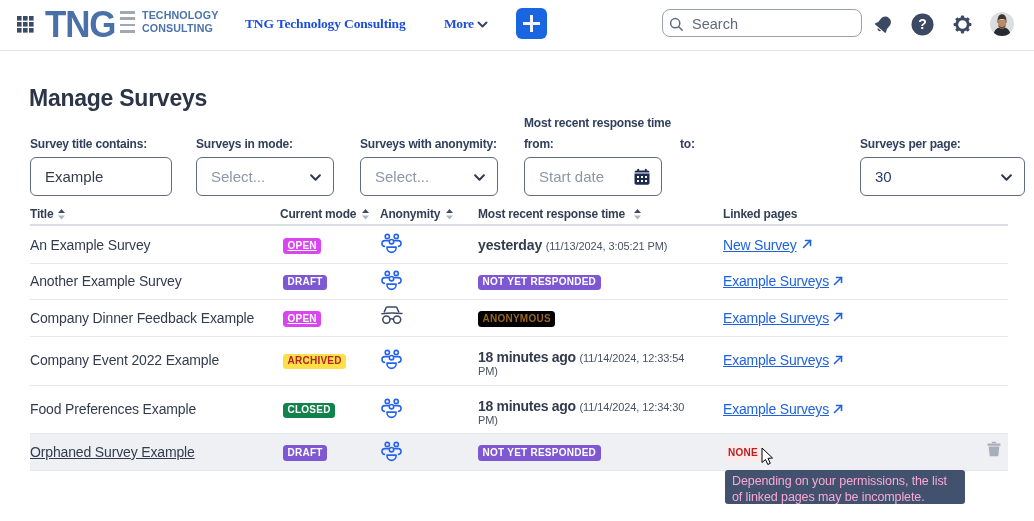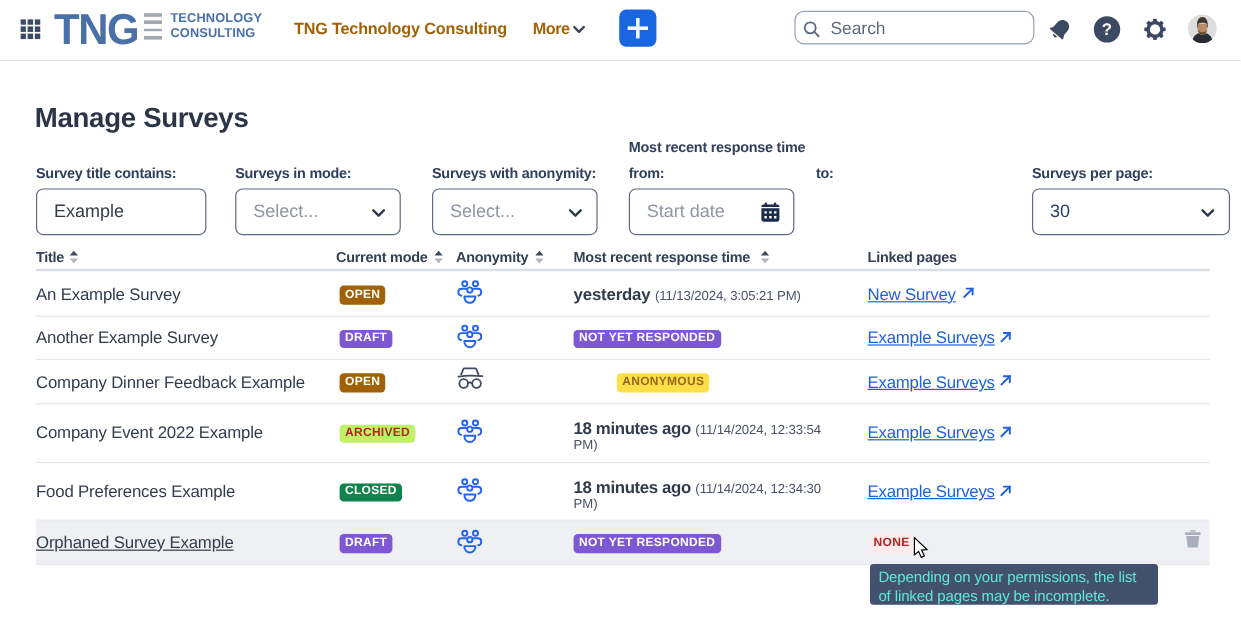--- a/index.html
+++ b/index.html
@@ -3,21 +3,21 @@
 <meta charset="utf-8">
 <style>
 * { margin:0; padding:0; box-sizing:border-box; }
 html,body { background:#fff; }
 body { font-family:"Liberation Sans", sans-serif; }
 #app { position:relative; width:1034px; height:521px; overflow:hidden; background:#fff; }
 .abs { position:absolute; }
 
 
 #topbar { position:absolute; left:0; top:0; width:1034px; height:51px; background:#fff; border-bottom:1px solid #e2e4ea; }
-.brand { font-size:13.5px; font-weight:bold; color:#a16207; letter-spacing:-0.15px; }
+.brand { font-size:13.5px; font-weight:bold; color:#1d4ed8; letter-spacing:-0.15px;font-family:Liberation Serif, serif; }
 #plusbtn { position:absolute; left:516px; top:8px; width:31px; height:31px; background:#1a66e0; border-radius:6px; }
 #plusbtn:before { content:""; position:absolute; left:7px; top:14.3px; width:17px; height:2.4px; background:#f4f7fd; }
 #plusbtn:after { content:""; position:absolute; left:14.3px; top:7px; width:2.4px; height:17px; background:#f4f7fd; }
 #search { position:absolute; left:662px; top:9px; width:200px; height:28px; border:1px solid #97a1b2; border-radius:8px; }
 #search span { position:absolute; left:29px; top:5.5px; font-size:14.5px; color:#5d6a7e; }
 
 
 .flabel { position:absolute; font-size:12px; font-weight:bold; color:#31405c; letter-spacing:-0.2px; }
 .finput { position:absolute; top:157px; height:39px; border:1px solid #5f6b80; border-radius:6px; background:#fff; font-size:15px; line-height:37px; padding-left:14px; color:#333b49; }
 .ph { color:#8e97a5; }
@@ -25,33 +25,33 @@
 
 
 #h1 { position:absolute; left:29px; top:85px; font-size:23px; font-weight:bold; color:#2c3547; letter-spacing:-0.25px; }
 
 
 .th { position:absolute; top:206.5px; font-size:12px; font-weight:bold; color:#333f55; letter-spacing:-0.2px; }
 .sep { position:absolute; left:30px; width:978px; height:1px; background:#e6e8ec; }
 .hsep { position:absolute; left:30px; top:224px; width:978px; height:2px; background:#d8dce3; }
 .cell { position:absolute; font-size:14px; color:#333c4e; letter-spacing:-0.15px; line-height:20px; }
 .badge { position:absolute; font-size:10px; font-weight:bold; letter-spacing:0.25px; color:#fff; border-radius:3.5px; padding:2.5px 4.5px; line-height:10.5px; }
-.b-open { background:#a16207; }
+.b-open { background:#d946ef;text-decoration:underline; }
 .b-draft { background:#7e57d2; }
-.b-arch { background:#bef264; color:#b42323; }
+.b-arch { background:#fde047; color:#b42323; }
 .b-closed { background:#12824c; }
-.b-anon { background:#fde047; color:#9a661c;margin-left:36px; }
+.b-anon { background:#000000; color:#9a661c; }
 .b-none { background:#fdeaea; color:#b42323; }
 .tbold { font-weight:bold; font-size:14px; }
 .tsmall { font-size:11px; color:#4a5264; letter-spacing:-0.1px; }
 .link { font-size:14px; color:#1f62e0; text-decoration:underline; letter-spacing:-0.2px; line-height:20px; }
 #row6bg { position:absolute; left:30px; top:434px; width:978px; height:36px; background:#eef0f3; }
 
 
-#tooltip { position:absolute; left:725px; top:470px; width:240px; height:34px; background:#42526e; border-radius:3px; color:#5eead4; font-size:12.5px; letter-spacing:-0.1px; line-height:16.5px; padding:2.5px 0 0 7px; }
+#tooltip { position:absolute; left:725px; top:470px; width:240px; height:34px; background:#42526e; border-radius:3px; color:#f9a8d4; font-size:12.5px; letter-spacing:-0.1px; line-height:16.5px; padding:2.5px 0 0 7px; }
 </style>
 </head>
 <body>
 <div id="app">
 
   <div id="topbar"></div>
   <svg class="abs" style="left:17px;top:16px" width="17" height="17" viewBox="0 0 17 17">
     <g fill="#3b4a66">
       <rect x="0" y="0" width="4.6" height="4.6"></rect>
         <rect x="6" y="0" width="4.6" height="4.6"></rect>

